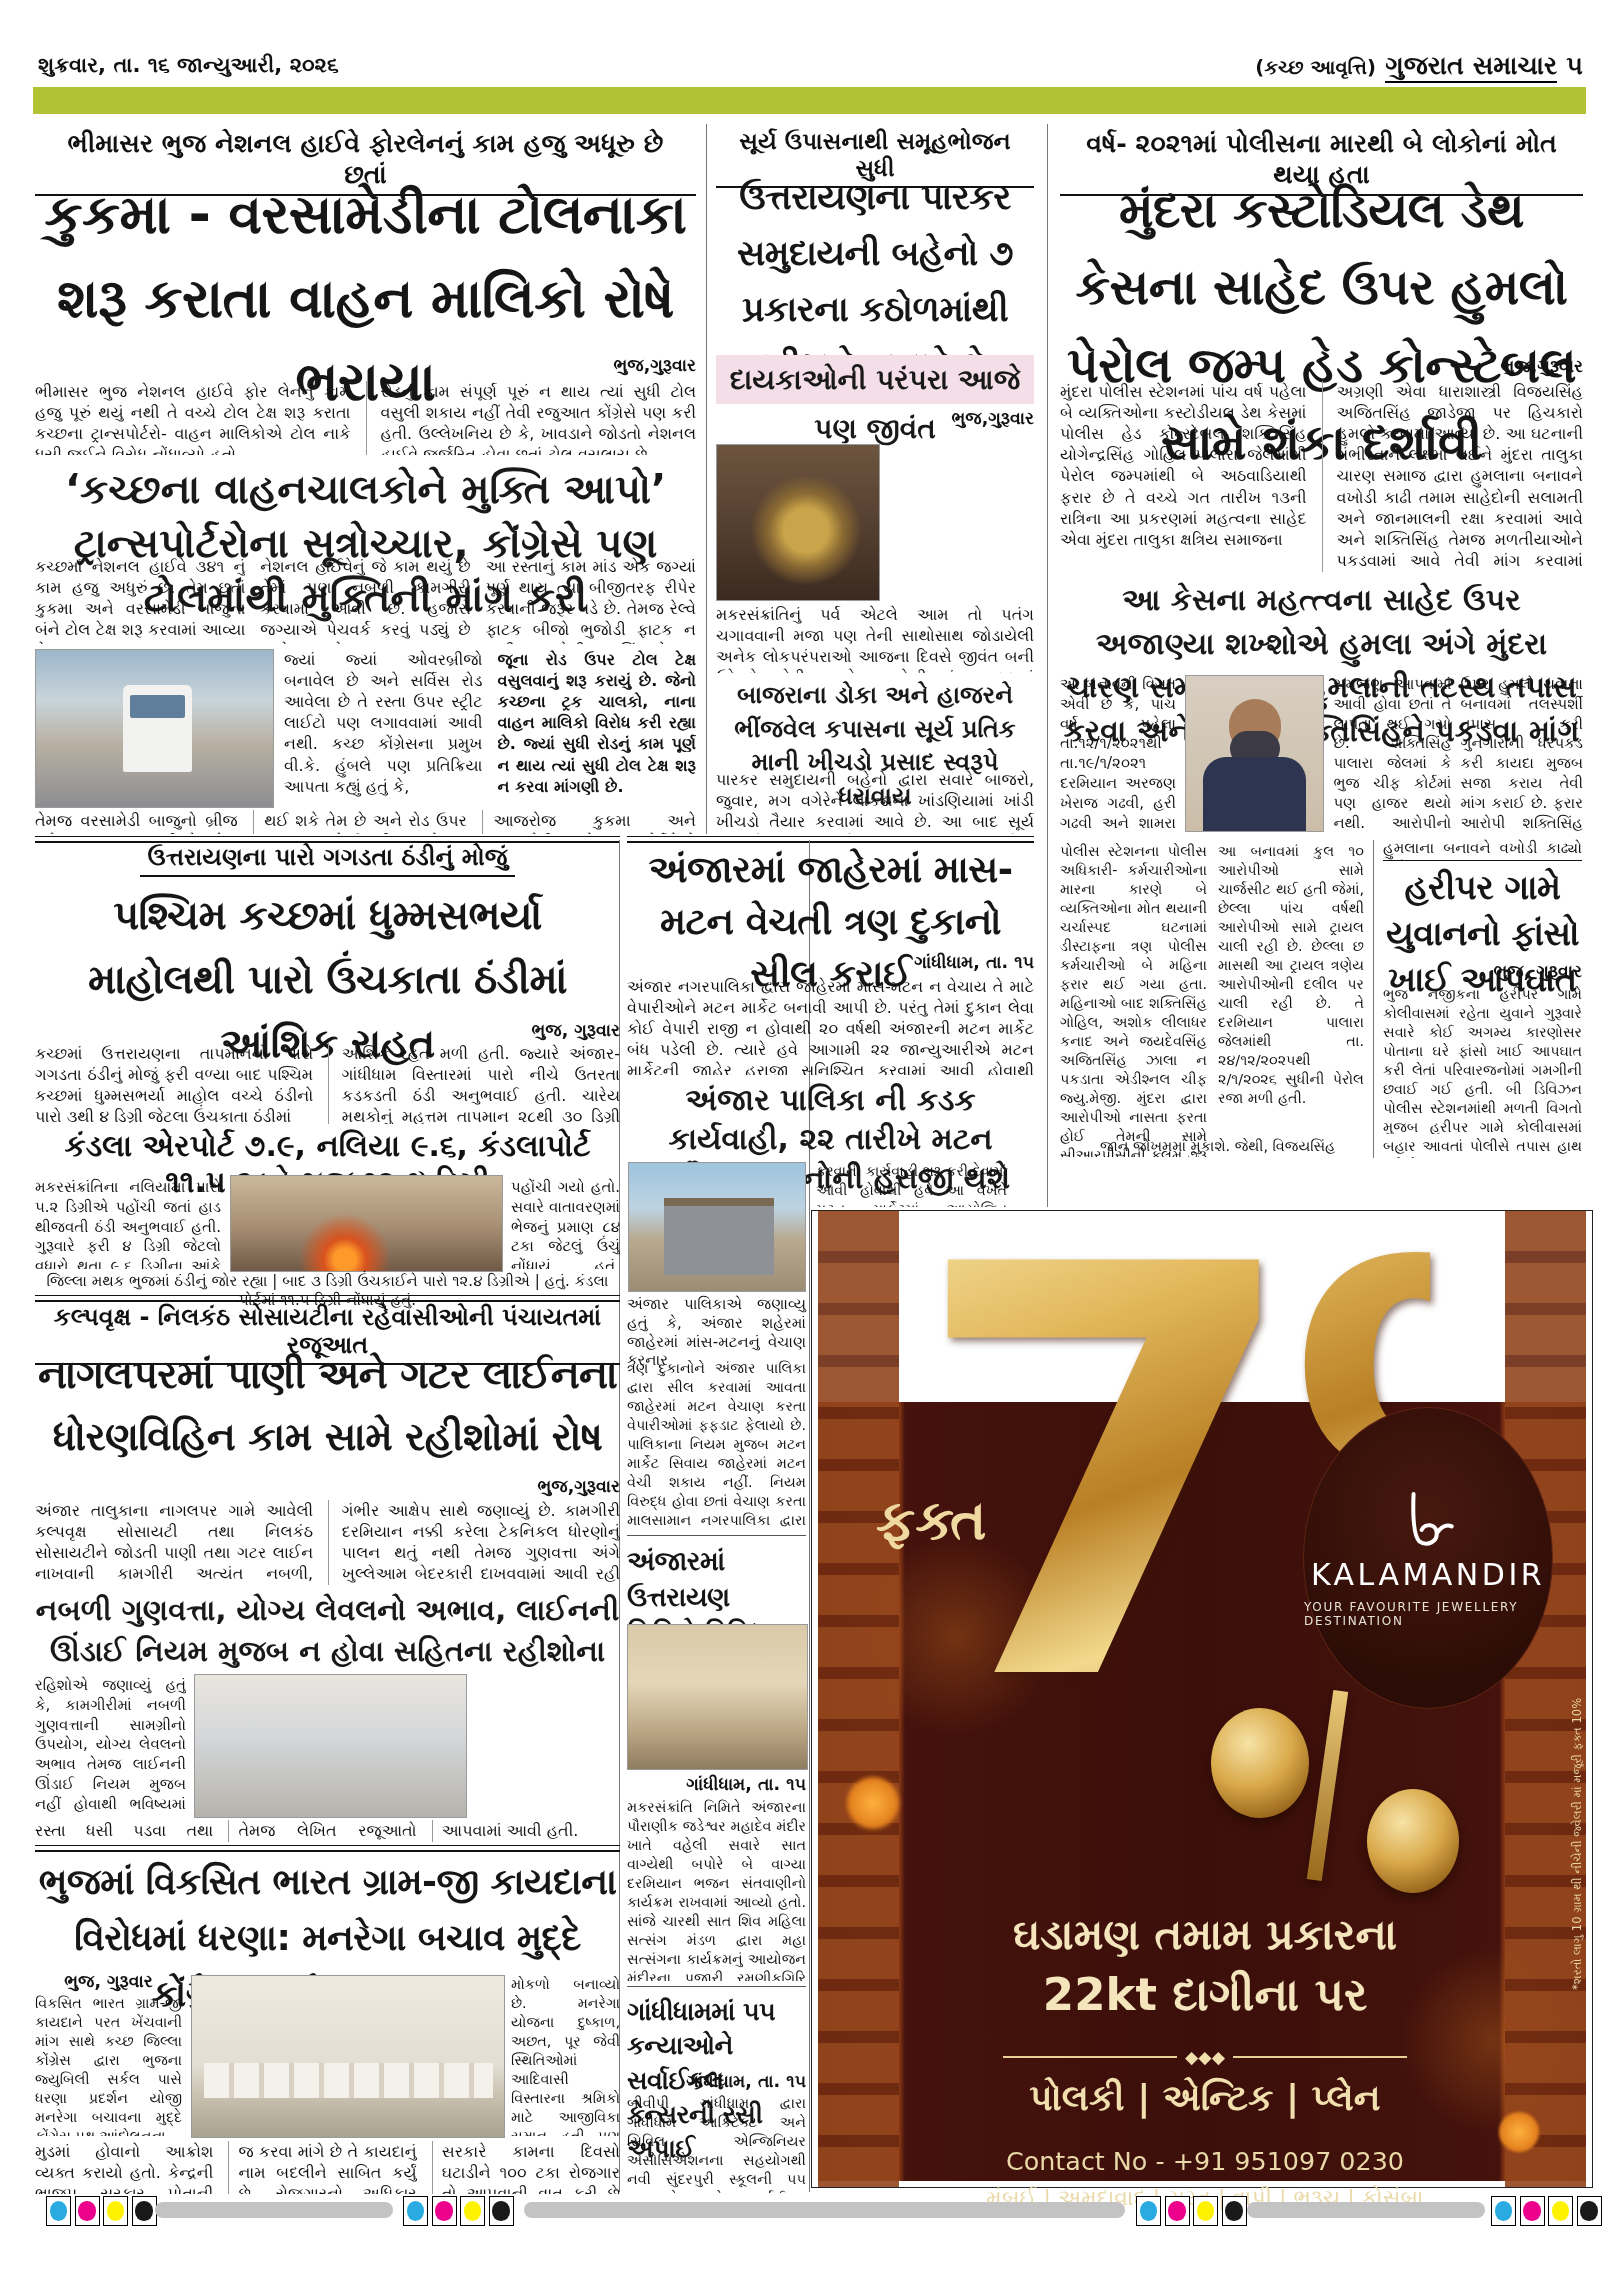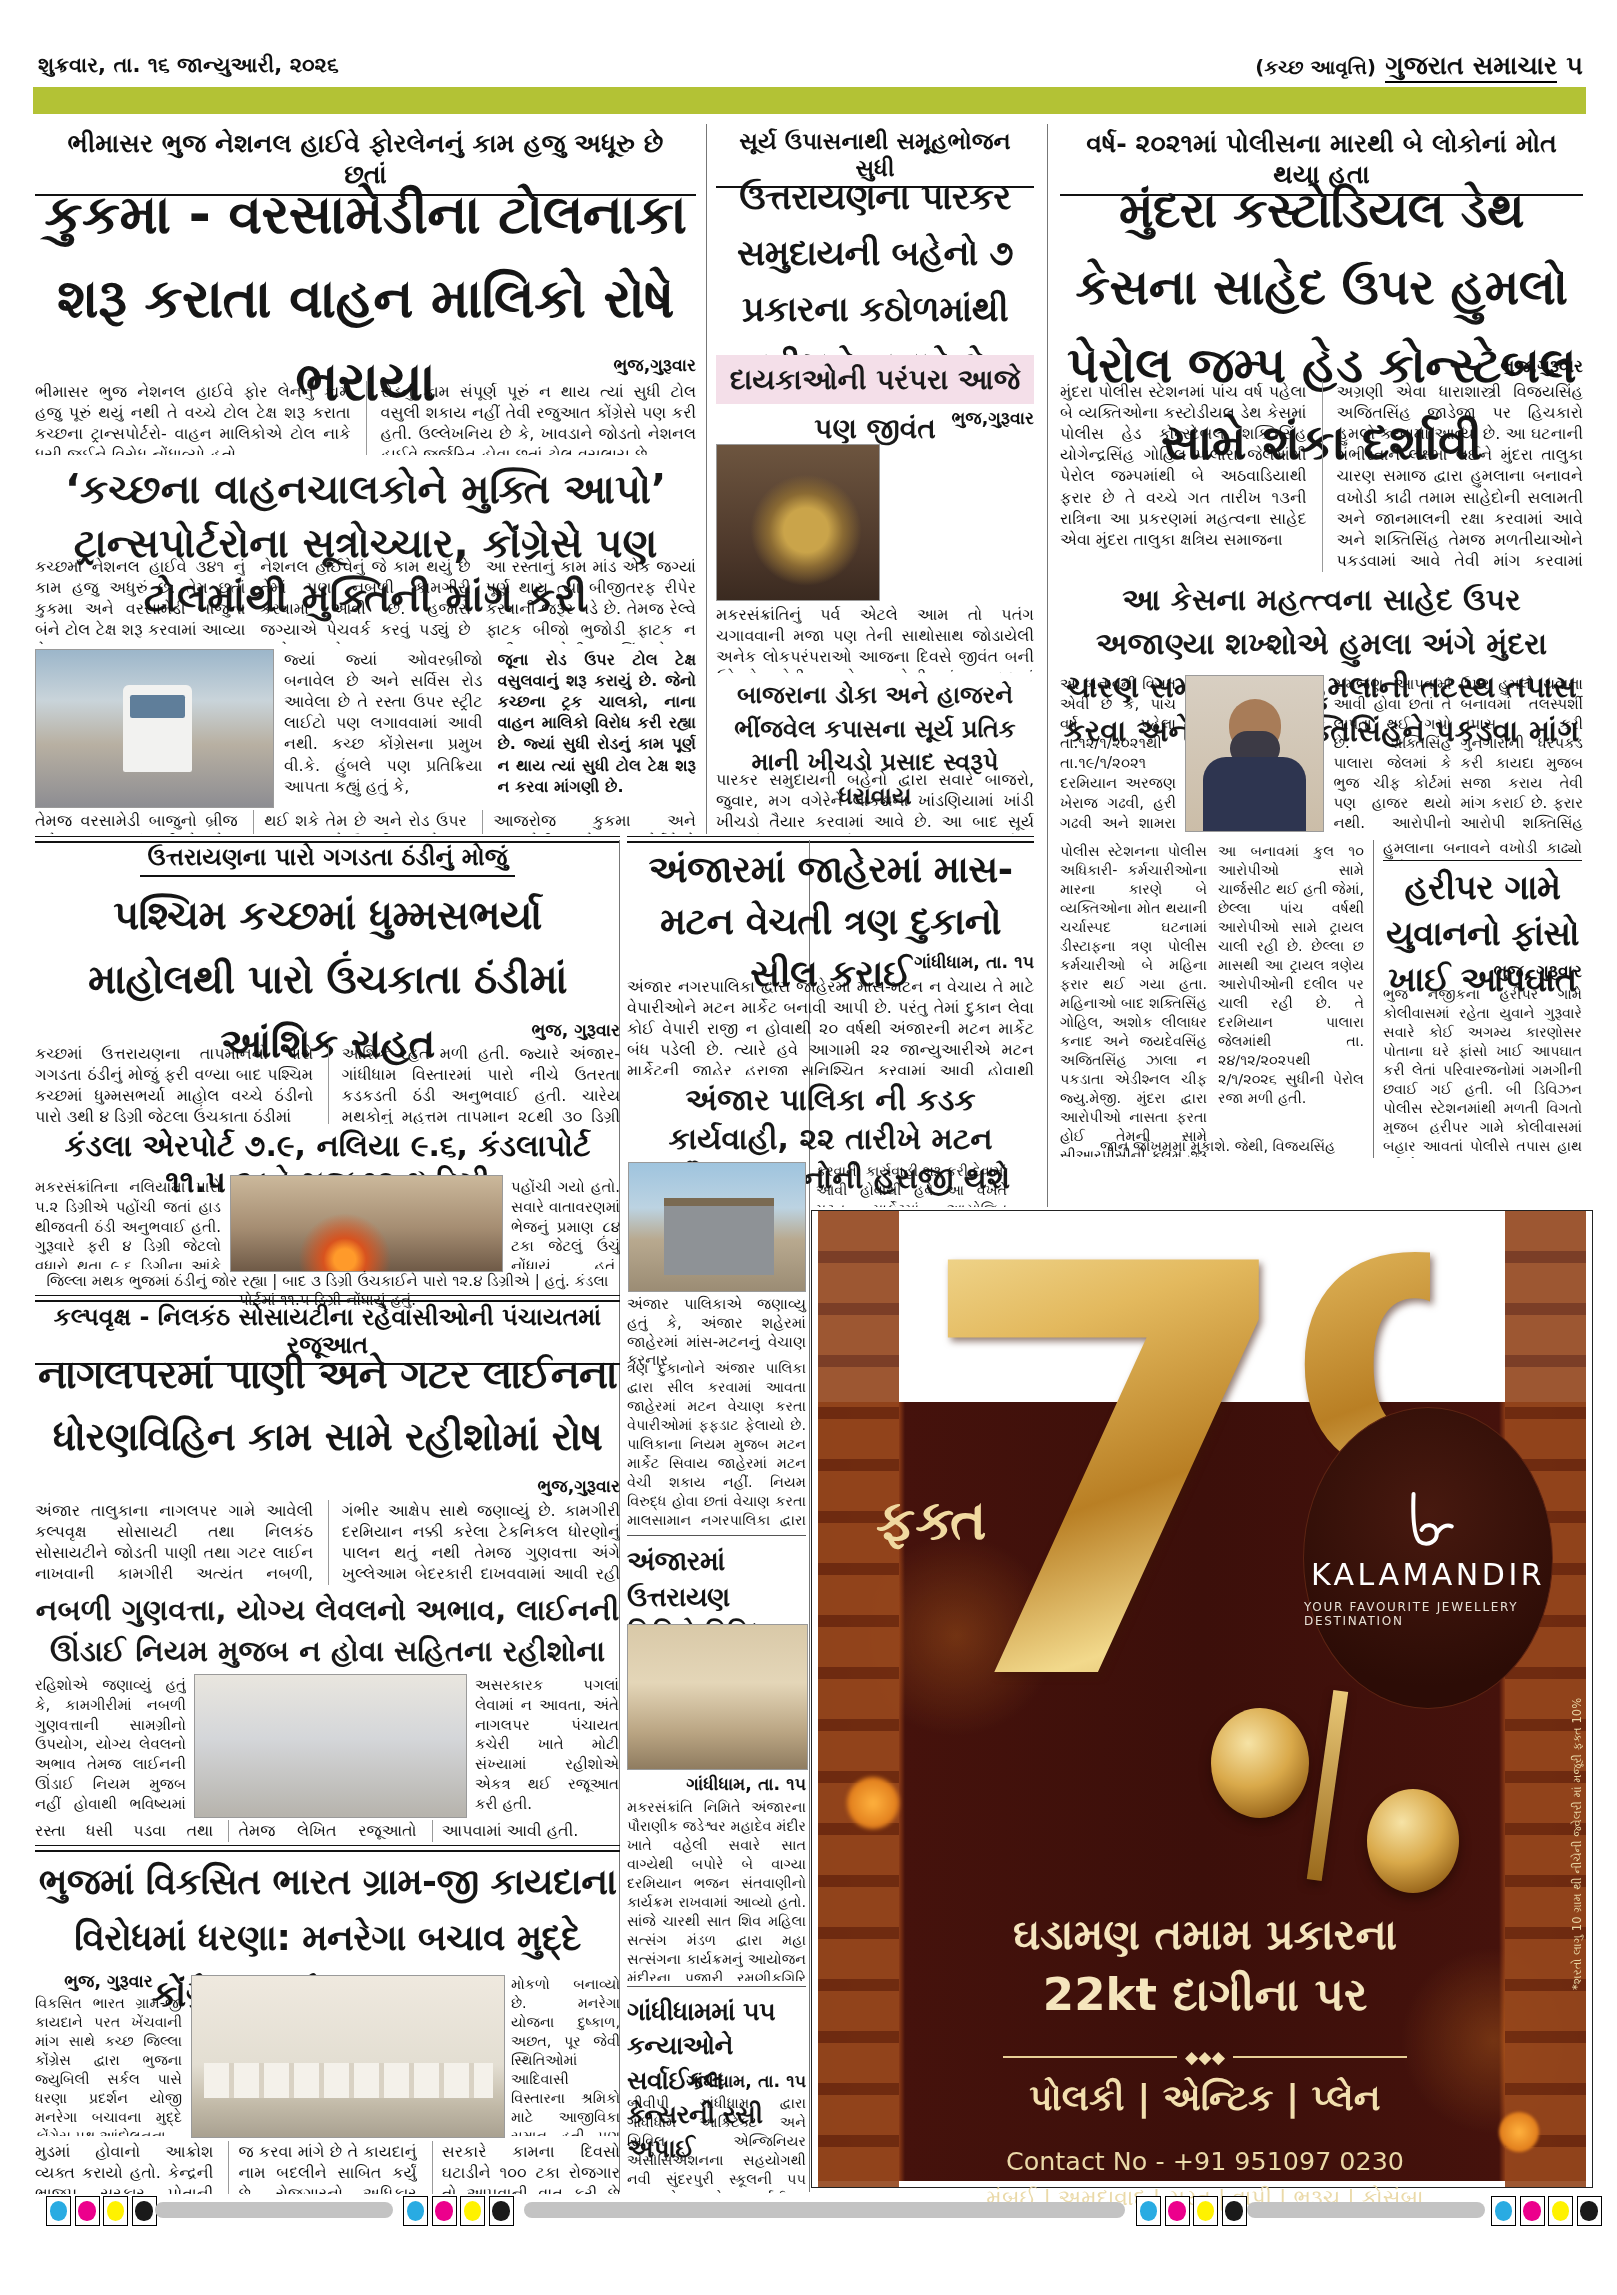--- a/index.html
+++ b/index.html
@@ -154,21 +154,20 @@
   <div class="abs hl" style="left:35px;top:1344px;width:585px;font-size:39px;line-height:1.6;">નાગલપરમાં પાણી અને ગટર લાઈનના ધોરણવિહિન કામ સામે રહીશોમાં રોષ</div>
   <div class="abs byline" style="left:35px;top:1476px;width:585px;">ભુજ,ગુરૂવાર</div>
   <div class="abs row" style="left:35px;top:1500px;width:585px;height:85px;">
     <div class="col body" style="overflow:hidden;">અંજાર તાલુકાના નાગલપર ગામે આવેલી કલ્પવૃક્ષ સોસાયટી તથા નિલકંઠ સોસાયટીને જોડતી પાણી તથા ગટર લાઈન નાખવાની કામગીરી અત્યંત નબળી, ધોરણવિહિન તેમજ ગુણવત્તા વિહીન કરવામાં આવી રહી હોવાનું રહીશોએ</div>
     <div class="col body" style="overflow:hidden;border-left:1.2px solid #999;padding-left:12.7px;">ગંભીર આક્ષેપ સાથે જણાવ્યું છે. કામગીરી દરમિયાન નક્કી કરેલા ટેકનિકલ ધોરણોનું પાલન થતું નથી તેમજ ગુણવત્તા અંગે ખુલ્લેઆમ બેદરકારી દાખવવામાં આવી રહી હોવાનું રજૂઆતમાં જણાવાયું હતું.</div>
   </div>
   <div class="abs sub" style="left:35px;top:1590px;width:585px;font-size:29px;line-height:1.4;">નબળી ગુણવત્તા, યોગ્ય લેવલનો અભાવ, લાઈનની ઊંડાઈ નિયમ મુજબ ન હોવા સહિતના રહીશોના આક્ષેપ</div>
   <div class="abs body" style="left:35px;top:1676px;width:151px;height:139px;overflow:hidden;font-size:15px;">રહિશોએ જણાવ્યું હતું કે, કામગીરીમાં નબળી ગુણવત્તાની સામગ્રીનો ઉપયોગ, યોગ્ય લેવલનો અભાવ તેમજ લાઈનની ઊંડાઈ નિયમ મુજબ નહીં હોવાથી ભવિષ્યમાં પાણી ભરાવાની ભીતિ સેવાઈ રહી છે.</div>
   <div class="photo" style="left:194px;top:1674px;width:271px;height:142px;
        background:linear-gradient(180deg,#e9e6df 0%,#d4d6d9 45%,#b6b3ac 100%);"></div>
-  <div class="abs body" style="left:475px;top:1676px;width:144px;height:139px;overflow:hidden;font-size:15px;">અસરકારક પગલાં લેવામાં ન આવતા, અંતે નાગલપર પંચાયત કચેરી ખાતે મોટી સંખ્યામાં રહીશોએ એકત્ર થઈ રજૂઆત કરી હતી.</div>
   <div class="abs row" style="left:35px;top:1820px;width:585px;height:22px;font-size:14.4px;">
     <div class="col body" style="overflow:hidden;">રસ્તા ધસી પડવા તથા આરોગ્ય સંબંધિત</div>
     <div class="col body" style="overflow:hidden;border-left:1.2px solid #999;padding-left:9.2px;">તેમજ લેખિત રજૂઆતો કરવા છતાં કોઈ</div>
     <div class="col body" style="overflow:hidden;border-left:1.2px solid #999;padding-left:9.2px;">આપવામાં આવી હતી.</div>
   </div>
   <div class="hr dbl" style="left:35px;top:1845px;width:585px;"></div>
 
   <div class="abs hl" style="left:35px;top:1854px;width:585px;font-size:36px;line-height:1.55;">ભુજમાં વિકસિત ભારત ગ્રામ-જી કાયદાના વિરોધમાં ધરણા: મનરેગા બચાવ મુદ્દે કોંગ્રેસ આંદોલનના મૂડમાં</div>
   <div class="abs byline" style="left:35px;top:1971px;width:147px;text-align:center;">ભુજ, ગુરૂવાર</div>
   <div class="abs body" style="left:35px;top:1994px;width:147px;height:142px;overflow:hidden;font-size:14.4px;">વિકસિત ભારત ગ્રામ-જી કાયદાને પરત ખેંચવાની માંગ સાથે કચ્છ જિલ્લા કોંગ્રેસ દ્વારા ભુજના જ્યુબિલી સર્કલ પાસે ધરણા પ્રદર્શન યોજી મનરેગા બચાવના મુદ્દે કોંગ્રેસ પક્ષ આંદોલનના</div>

